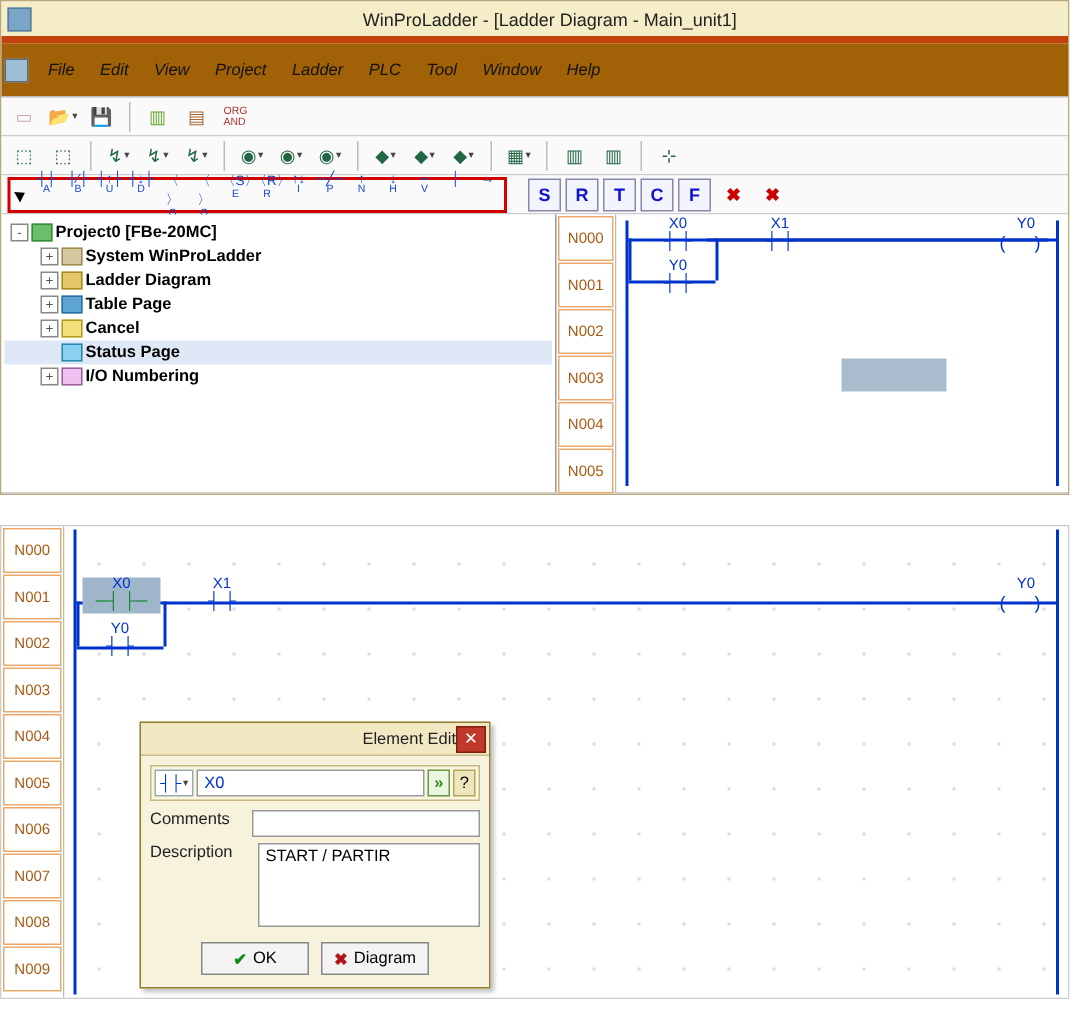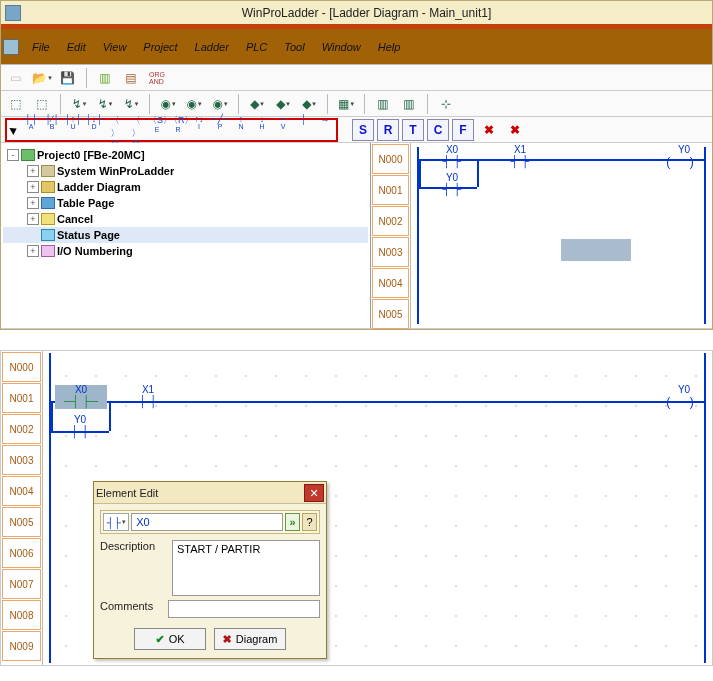--- a/index.html
+++ b/index.html
@@ -194,21 +194,21 @@
     box-shadow:2px 2px 3px rgba(0,0,0,.25);
     font-size:11px;
   }
   .dlg-title {
     background:#f2e9c3;
     height:22px;
     display:flex; align-items:center;
     padding:0 2px;
     border-bottom:1px solid #c8bc90;
   }
-  .dlg-title .t { flex:1; text-align:left; color:#222; }
+  .dlg-title .t { flex:1; text-align:right; color:#222; }
   .dlg-close {
     width:20px; height:18px; background:#c0392b; color:#fff; text-align:center; line-height:16px;
     border:1px solid #7e1d12; font-size:11px;
   }
   .dlg-body { padding:6px; }
   .dlg-row1 {
     display:flex; gap:2px; align-items:center;
     border:1px solid #c6b87c; background:#fbf6df; padding:2px; margin-bottom:6px;
   }
   .ctype {
@@ -509,26 +509,26 @@
         <div class="dlg-close">✕</div>
       </div>
       <div class="dlg-body">
         <div class="dlg-row1">
           <div class="ctype">┤├<span class="drop">▾</span></div>
           <input class="addr-inp" value="X0" style="">
           <div class="go-btn">»</div>
           <div class="info-btn">?</div>
         </div>
         <div class="fld-row">
+          <div class="fld-lbl">Comments</div>
+          <input class="fld-input" value="" style="">
+        </div>
+        <div class="fld-row">
           <div class="fld-lbl">Description</div>
           <textarea class="fld-text" style="">START / PARTIR</textarea>
-        </div>
-        <div class="fld-row">
-          <div class="fld-lbl">Comments</div>
-          <input class="fld-input" value="" style="">
         </div>
         <div class="dlg-btns">
           <div class="btn">
             <span class="ok-mark">✔</span>
             <span>OK</span>
           </div>
           <div class="btn">
             <span class="x-mark">✖</span>
             <span>Diagram</span>
           </div>

